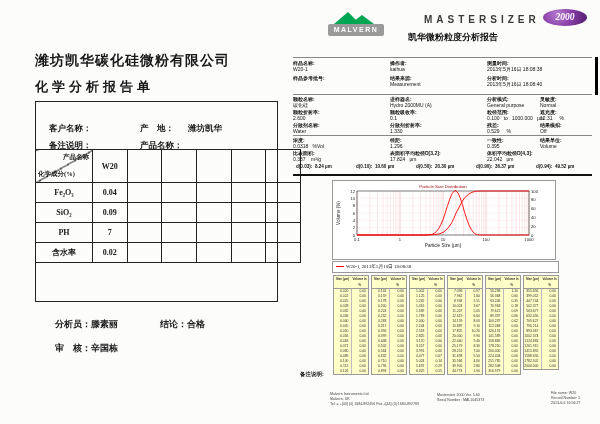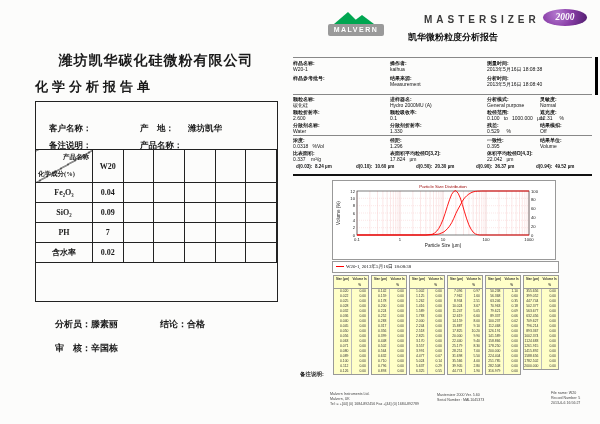--- a/index.html
+++ b/index.html
@@ -1,24 +1,24 @@
 <!DOCTYPE html>
 <html><head>
 <meta charset="utf-8">
 <style>
   html,body{margin:0;padding:0;background:#e8e8e8;}
   #page{position:relative;width:600px;height:424px;background:#fcfcfb;overflow:hidden;
         font-family:"Liberation Serif",serif;color:#1a1a1a;}
   .abs{position:absolute;}
   
-  .co-title{left:35px;top:52px;width:242px;text-align:center;font-size:14px;font-weight:bold;letter-spacing:1px;}
+  .co-title{left:35px;top:52px;width:242px;font-size:14px;font-weight:bold;letter-spacing:1px;}
   .co-sub{left:35px;top:78px;width:242px;font-size:13px;font-weight:bold;letter-spacing:4px;}
   .lbox{left:35px;top:101px;width:241px;height:199px;border:1px solid #222;}
   .inf{position:absolute;font-size:8.5px;font-weight:bold;white-space:pre;margin-top:12px;}
-  table.chem{position:absolute;left:-1px;top:47px;width:242px;border-collapse:collapse;table-layout:fixed;}
+  table.chem{position:absolute;left:-1px;top:47px;width:266px;border-collapse:collapse;table-layout:fixed;}
   table.chem td{border:1px solid #222;text-align:center;font-size:8px;font-weight:bold;padding:0;height:19px;}
   table.chem tr.hdr td{height:32px;}
   td.diag{position:relative;background:
     linear-gradient(to bottom right,transparent 49.2%,#222 49.2%,#222 50.8%,transparent 50.8%);}
   td.diag .dt{position:absolute;right:3px;top:3px;font-size:6.5px;}
   td.diag .db{position:absolute;left:2px;bottom:3px;font-size:6.5px;}
   .sign{font-size:9px;font-weight:bold;white-space:pre;}
   
   .rt{font-family:"Liberation Sans",sans-serif;}
   .ms-word{left:424px;top:14px;font-size:10px;font-weight:bold;letter-spacing:4px;color:#3a3a3a;}

